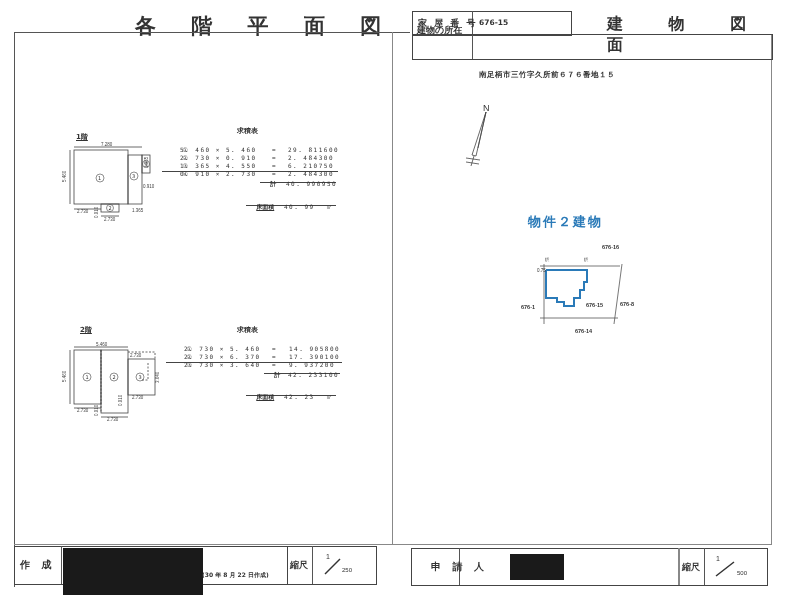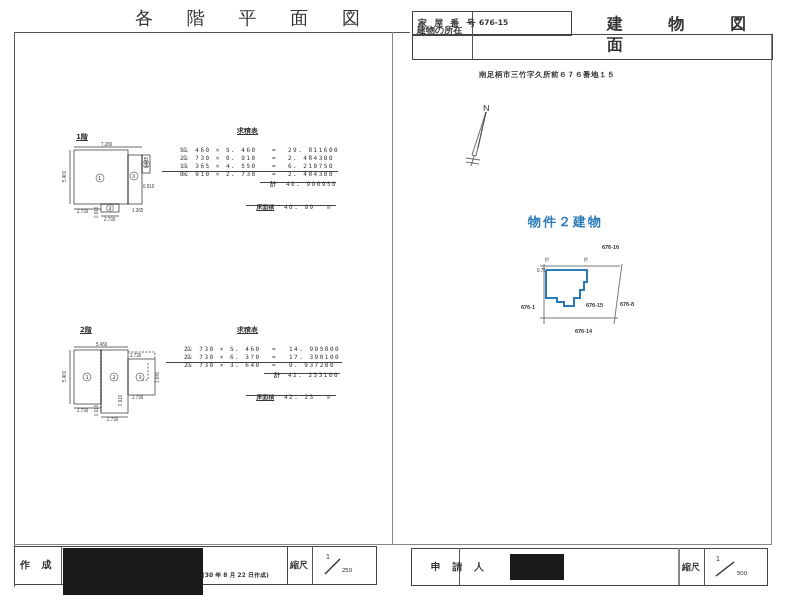--- a/index.html
+++ b/index.html
@@ -1,27 +1,27 @@
 <!DOCTYPE html>
 <html><head>
 <meta charset="utf-8">
 <style>
   html, body { margin:0; padding:0; background:#fff; }
   body { width:785px; height:606px; position:relative; overflow:hidden;
          font-family:"DejaVu Sans", sans-serif; color:#222; }
   .abs { position:absolute; }
   .line { position:absolute; background:#555; }
-  .title-l { left:135px; top:6px; font-size:18px; font-weight:normal; letter-spacing:14px; color:#333; }
+  .title-l { left:135px; top:12px; font-size:21px; font-weight:bold; letter-spacing:14px; color:#333; }
   .title-r { left:607px; top:14px; font-size:16px; font-weight:bold; letter-spacing:20px; color:#333; }
   .hdr-box { position:absolute; border:1px solid #444; font-size:9px; font-weight:bold; }
   .hdr-label { position:absolute; font-size:9px; font-weight:bold; letter-spacing:2px; color:#333; }
   .hdr-val { position:absolute; font-size:7.5px; font-weight:bold; color:#333; }
   .floor-label { font-size:7px; font-weight:bold; text-decoration:underline; color:#333; }
   .calc { font-family:"DejaVu Sans Mono", monospace; font-size:6px; color:#333; letter-spacing:1.5px; white-space:pre; }
-  .calc-title { font-size:7px; font-weight:bold; text-decoration:underline; color:#333; }
+  .calc-title { font-size:7px; font-weight:bold; color:#333; }
   .lot { font-size:5.5px; font-weight:bold; color:#333; font-family:"Liberation Sans", sans-serif; }
   .bottom-label { font-size:10px; font-weight:bold; letter-spacing:4px; color:#333; }
   .redact { position:absolute; background:#1a1a1a; }
   .scale-num { font-size:7px; color:#333; font-family:"Liberation Sans", sans-serif; }
   .property-label { font-size:13px; font-weight:bold; color:#2a7ab8; letter-spacing:2px; }
 </style>
 </head>
 <body>
 
 <div class="abs title-l">各 階 平 面 図</div>

